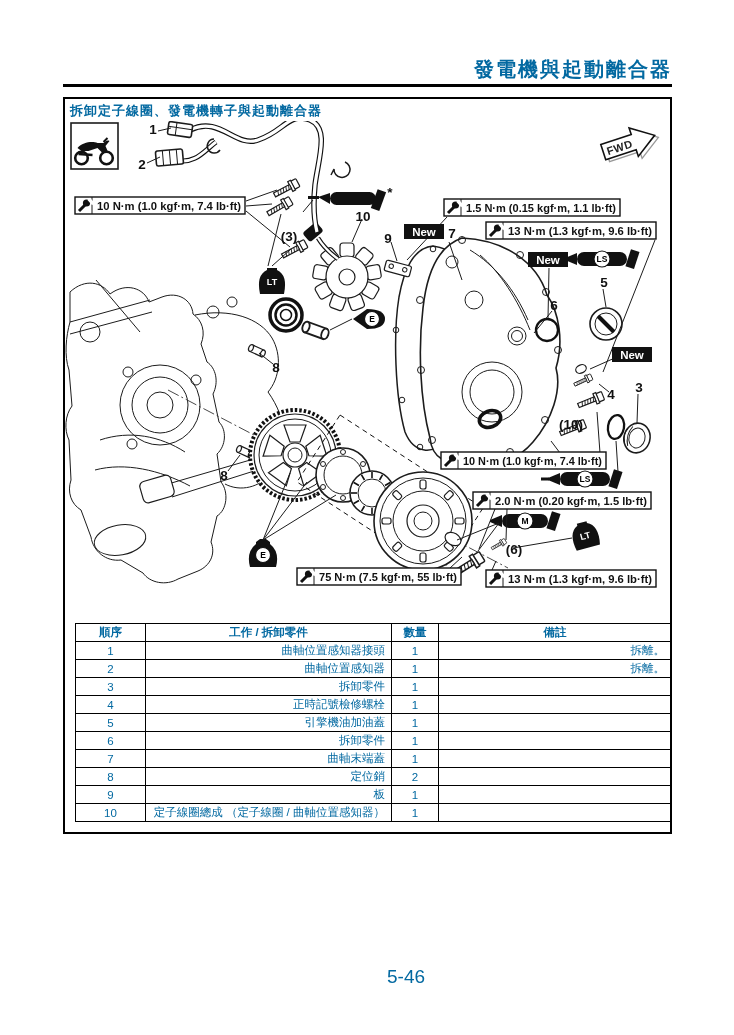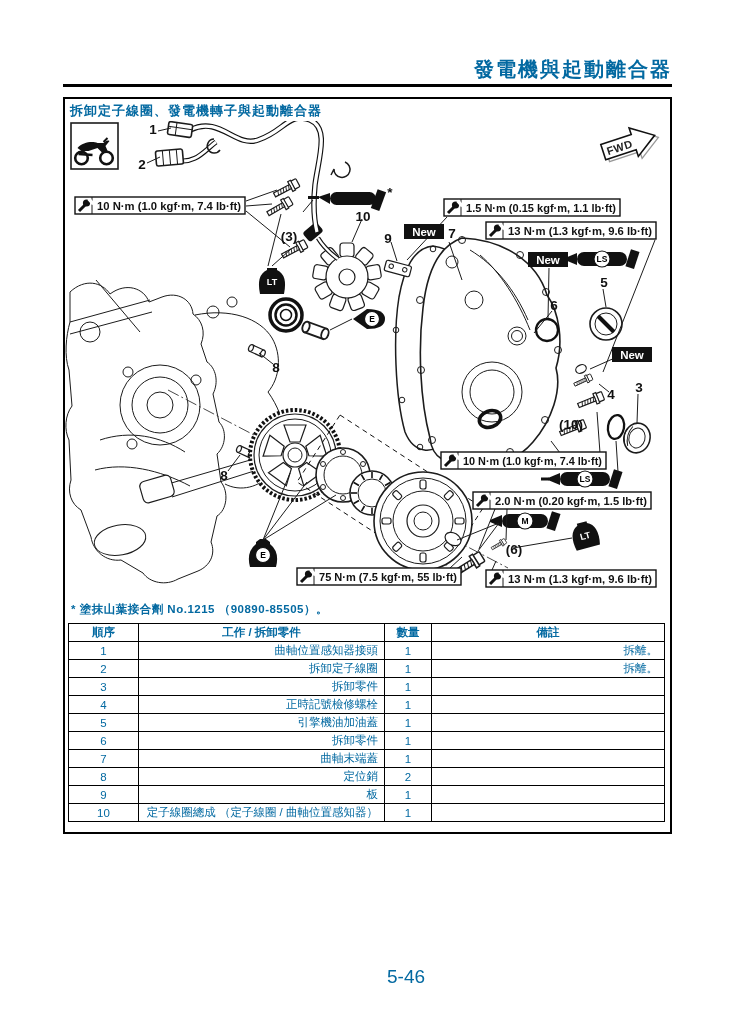--- a/index.html
+++ b/index.html
@@ -5,21 +5,21 @@
   html,body{margin:0;padding:0;background:#fff;}
   .page{position:relative;width:734px;height:1035px;background:#fff;overflow:hidden;
         font-family:"Liberation Sans","DejaVu Sans",sans-serif;color:#0369a1;}
   .header-title{position:absolute;top:56px;right:62px;font-size:20px;font-weight:bold;letter-spacing:2px;}
   .header-rule{position:absolute;left:63px;top:84px;width:609px;height:3px;background:#000;}
   .content-box{position:absolute;left:63px;top:97px;width:609px;height:737px;
                border:2px solid #000;box-sizing:border-box;}
   .box-title{position:absolute;left:5px;top:3px;font-size:13px;font-weight:bold;letter-spacing:1px;}
   svg.diagram{position:absolute;left:0;top:22px;}
   .note{position:absolute;left:6px;top:503px;font-size:11.5px;font-weight:600;letter-spacing:0.5px;}
-  table.parts{position:absolute;left:3px;top:524px;width:597px;border-collapse:collapse;
+  table.parts{position:absolute;left:10px;top:524px;width:597px;border-collapse:collapse;
               table-layout:fixed;font-size:11.5px;}
   table.parts th,table.parts td{border:1px solid #000;height:17px;padding:0 6px;
               overflow:hidden;white-space:nowrap;}
   table.parts th{font-weight:bold;text-align:center;}
   td.c-order,td.c-qty{text-align:center;}
   td.c-job,td.c-remarks{text-align:right;}
   .page-num{position:absolute;top:966px;left:0;width:100%;text-align:center;font-size:19px;padding-left:39px;}
   
   .l{stroke:#1c1c1c;stroke-width:1;fill:none;}
   .l2{stroke:#1c1c1c;stroke-width:1.5;fill:none;}
@@ -427,21 +427,20 @@
       <text class="num" x="554" y="310">6</text>
       <text class="num" x="611" y="399">4</text>
       <text class="num" x="639" y="392">3</text>
       <text class="num" x="276" y="372">8</text>
       <text class="num" x="224" y="480">8</text>
       <text class="num" x="289" y="241">(3)</text>
       <text class="num" x="571" y="429">(10)</text>
       <text class="num" x="514" y="554">(6)</text>
     </svg>
 
-    <div class="note">* 塗抹山葉接合劑 No.1215 （90890-85505）。</div>
 
     <table class="parts">
       <colgroup>
           <col style="width:70px">
           <col style="width:246px">
           <col style="width:47px">
           <col>
         </colgroup>
       <thead>
         <tr>
@@ -453,21 +452,21 @@
       </thead>
       <tbody>
         <tr>
             <td class="c-order">1</td>
             <td class="c-job">曲軸位置感知器接頭</td>
             <td class="c-qty">1</td>
             <td class="c-remarks">拆離。</td>
           </tr>
         <tr>
             <td class="c-order">2</td>
-            <td class="c-job">拆卸定子線圈</td>
+            <td class="c-job">曲軸位置感知器</td>
             <td class="c-qty">1</td>
             <td class="c-remarks">拆離。</td>
           </tr>
         <tr>
             <td class="c-order">3</td>
             <td class="c-job">拆卸零件</td>
             <td class="c-qty">1</td>
             <td class="c-remarks"></td>
           </tr>
         <tr>

